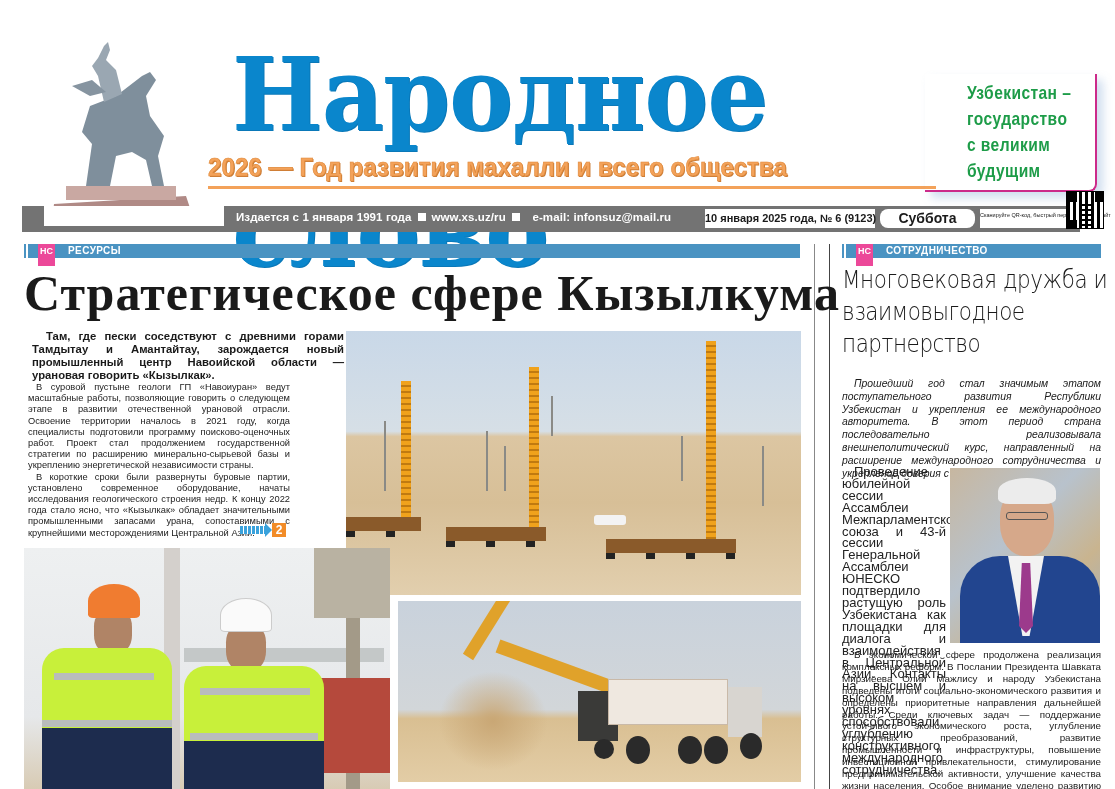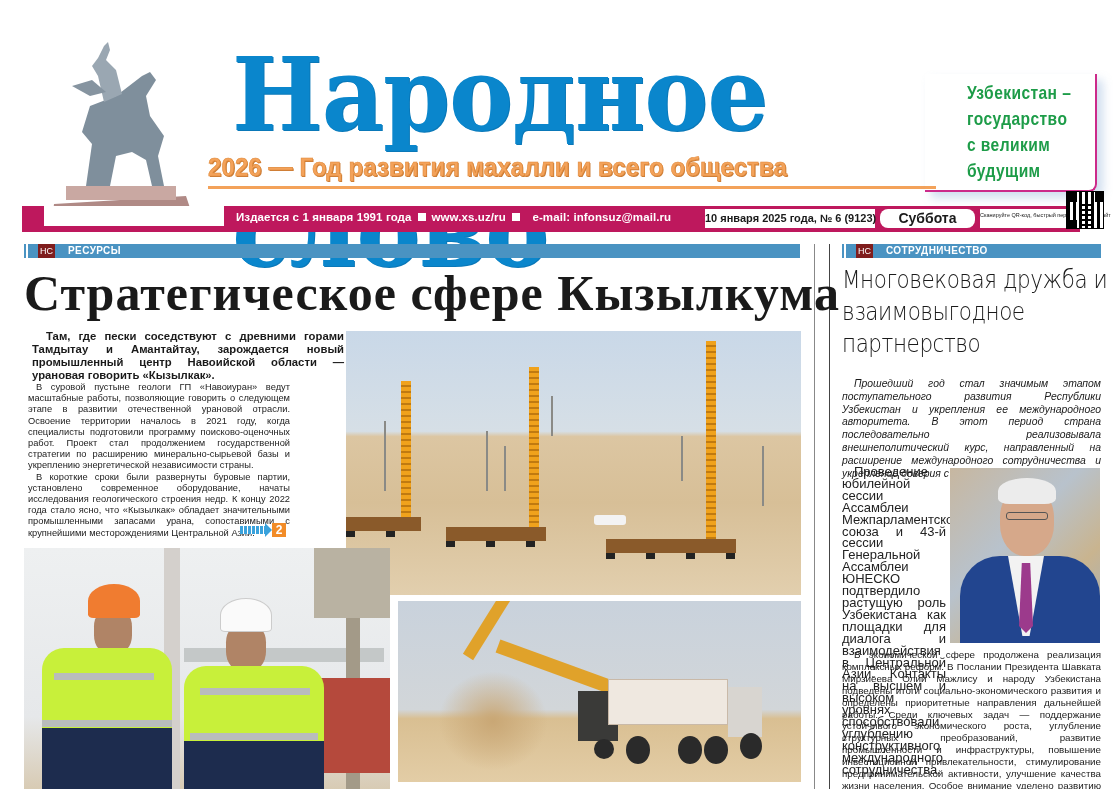--- a/index.html
+++ b/index.html
@@ -37,21 +37,21 @@
   }
   .slogan-box .line {
     display: block; font-family: "Liberation Sans", sans-serif; font-weight: 700;
     font-size: 19px; line-height: 26px; color: #1d9c48; letter-spacing: 0.5px;
     transform: scaleX(0.82); transform-origin: left center; white-space: nowrap;
   }
 
   
   .info-bar {
     position: absolute; left: 22px; top: 206px; width: 1058px; height: 26px;
-    background: #be185d;
+    background: #737373;
   }
   .info-bar .white-gap { position: absolute; left: 22px; top: 0; width: 180px; height: 20px; background: #fff; }
   .info-text {
     position: absolute; left: 214px; top: 5px; color: #fff; font-weight: 700;
     font-size: 11.5px; white-space: nowrap; letter-spacing: 0.1px;
   }
   .info-text .sq { display: inline-block; width: 8px; height: 8px; background: #fff; margin: 0 6px 0 6px; vertical-align: 0; }
   .info-cell {
     position: absolute; top: 3px; height: 19px; background: #fff; color: #1a1a1a;
     font-weight: 700; text-align: center; line-height: 19px; white-space: nowrap;
@@ -74,22 +74,22 @@
     background: repeating-linear-gradient(0deg,#000 0 2px,#fff 2px 5px);
     mix-blend-mode: multiply;
   }
 
   
   .section-bar {
     position: absolute; top: 244px; height: 14px; background: #4a93c2;
   }
   .section-bar .stub { position: absolute; left: 0; top: 0; width: 4px; height: 14px; background: #4a93c2; border-right: 2px solid #fff; }
   .section-bar .ns {
-    position: absolute; left: 14px; top: 0; width: 17px; height: 14px; background: #7f1d1d;
-    color: #fff; font-weight: 400; font-size: 9px; line-height: 14px; text-align: center;
+    position: absolute; left: 14px; top: 0; width: 17px; height: 22px; background: #ec4899;
+    color: #fff; font-weight: 700; font-size: 9px; line-height: 14px; text-align: center;
   }
   .section-bar .label {
     position: absolute; left: 44px; top: 0; color: #fff; font-weight: 700;
     font-size: 10px; line-height: 14px; letter-spacing: 0.4px;
   }
   .bar-left { left: 24px; width: 776px; }
   .bar-right { left: 842px; width: 259px; }
 
   .col-divider-1 { position: absolute; left: 814px; top: 244px; width: 1px; height: 545px; background: #888; }
   .col-divider-2 { position: absolute; left: 829px; top: 244px; width: 1px; height: 545px; background: #444; }

